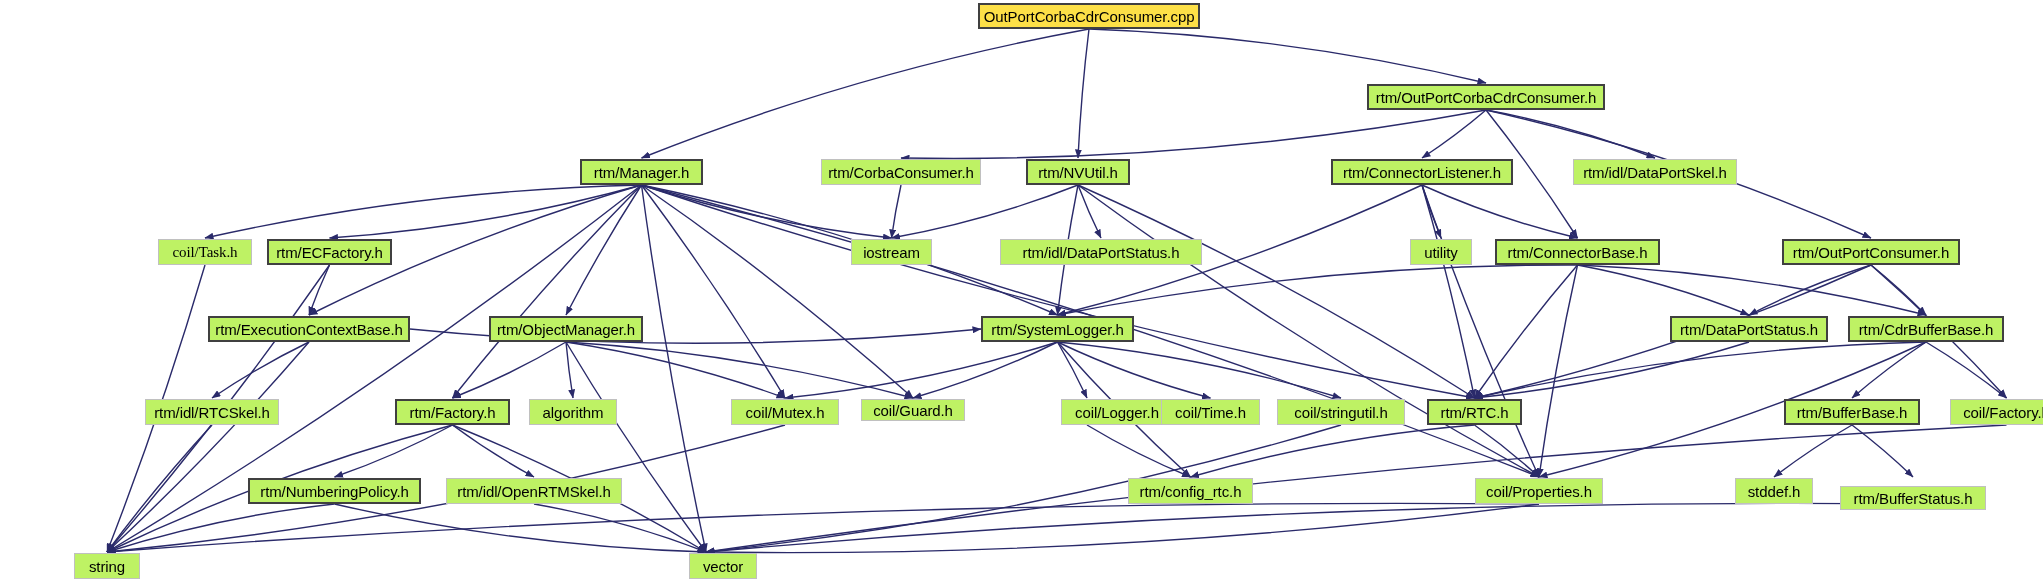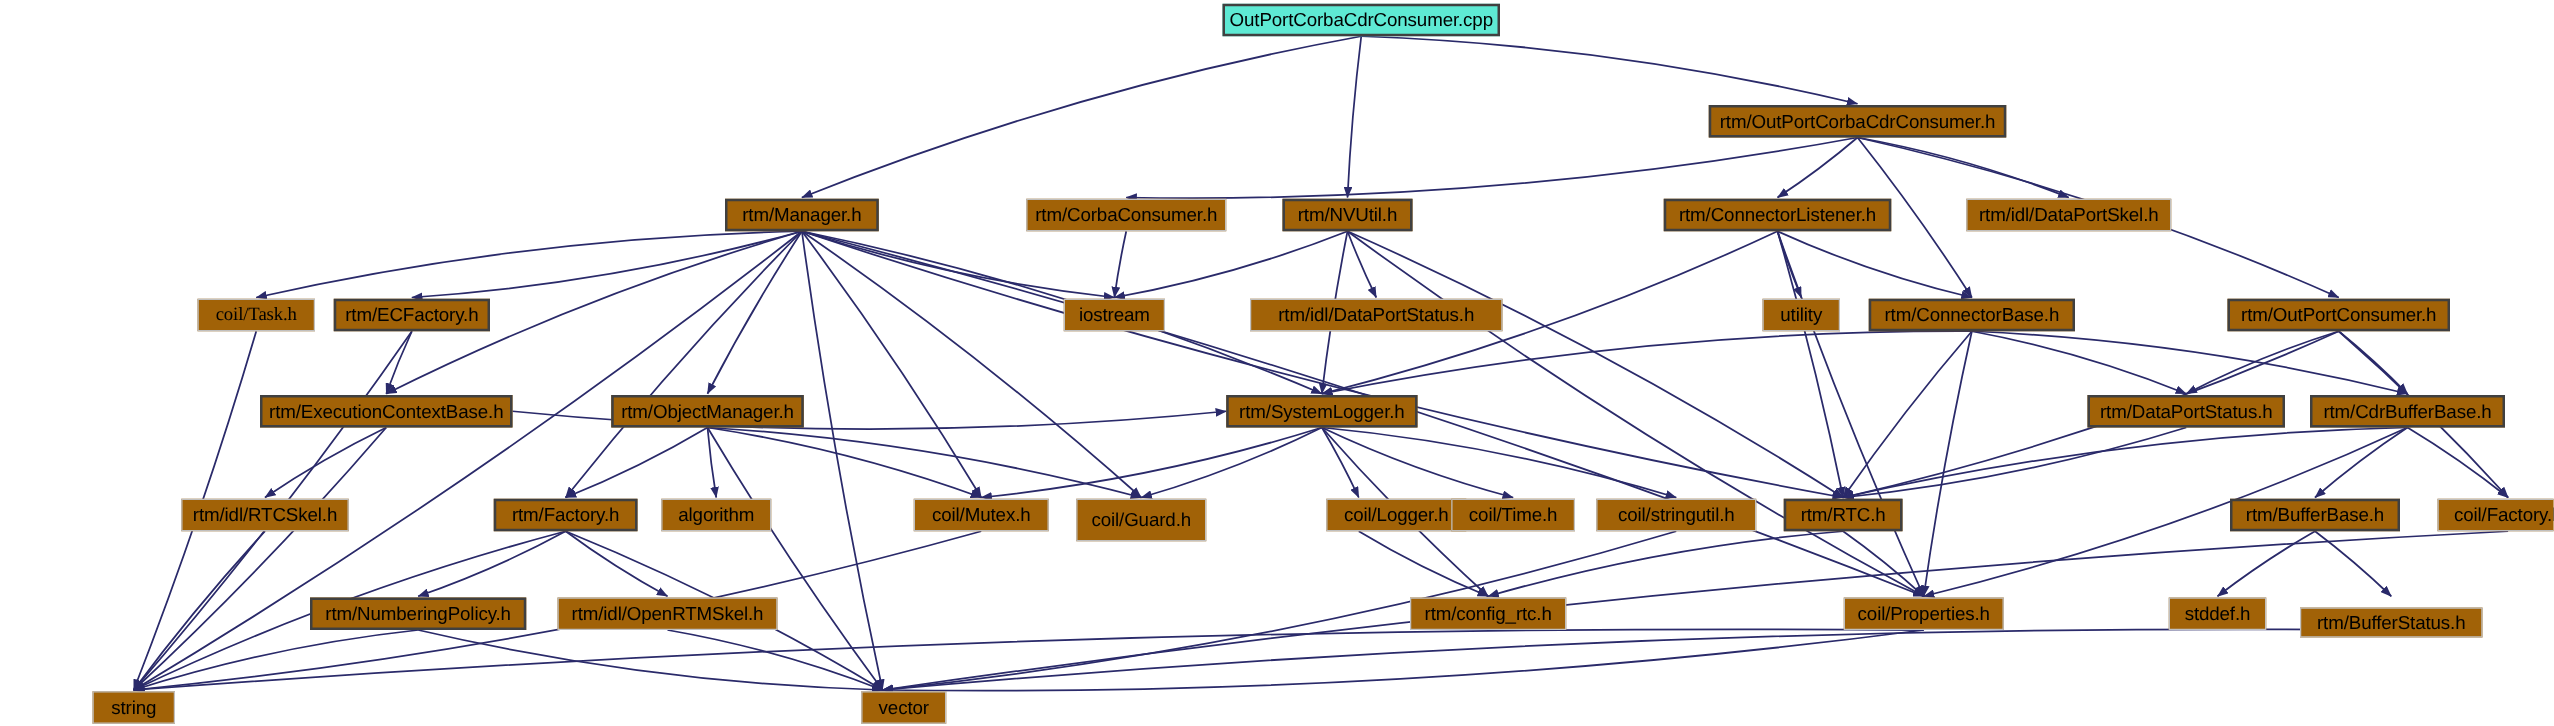--- a/index.html
+++ b/index.html
@@ -25,35 +25,35 @@
     width: 2043px;
     height: 581px;
     pointer-events: none;
   }
   .gnode {
     position: absolute;
     box-sizing: border-box;
     display: flex;
     align-items: center;
     justify-content: center;
-    background: #a16207;
+    background: #bef264;
     border: 1px solid #c0c0c0;
     color: #000000;
     font-size: 15px;
     line-height: 1;
     white-space: nowrap;
     padding: 0 7px;
     height: 26px;
     letter-spacing: -0.1px;
   }
   .gnode.strong {
     border: 2px solid #404040;
   }
   .gnode.root {
-    background: #5eead4;
+    background: #fde047;
     border: 2px solid #404040;
   }
   .gnode .lbl {
     display: block;
   }
 </style>
 </head>
 <body>
 
 <div id="graph-canvas">
@@ -211,21 +211,21 @@
       </div>
       <div class="gnode strong" style="left: 395px; top: 399px; width: 115px; height: 26px;">
         <span class="lbl">rtm/Factory.h</span>
       </div>
       <div class="gnode" style="left: 529px; top: 399px; width: 88px; height: 26px;">
         <span class="lbl">algorithm</span>
       </div>
       <div class="gnode" style="left: 731px; top: 399px; width: 108px; height: 26px;">
         <span class="lbl">coil/Mutex.h</span>
       </div>
-      <div class="gnode" style="left: 861px; top: 399px; width: 104px; height: 34px;">
+      <div class="gnode" style="left: 861px; top: 399px; width: 104px; height: 22px;">
         <span class="lbl">coil/Guard.h</span>
       </div>
       <div class="gnode" style="left: 1032px; top: 399px; width: 112px; height: 26px; margin-left: 29px;">
         <span class="lbl">coil/Logger.h</span>
       </div>
       <div class="gnode" style="left: 1161px; top: 399px; width: 99px; height: 26px;">
         <span class="lbl">coil/Time.h</span>
       </div>
       <div class="gnode" style="left: 1277px; top: 399px; width: 128px; height: 26px;">
         <span class="lbl">coil/stringutil.h</span>

